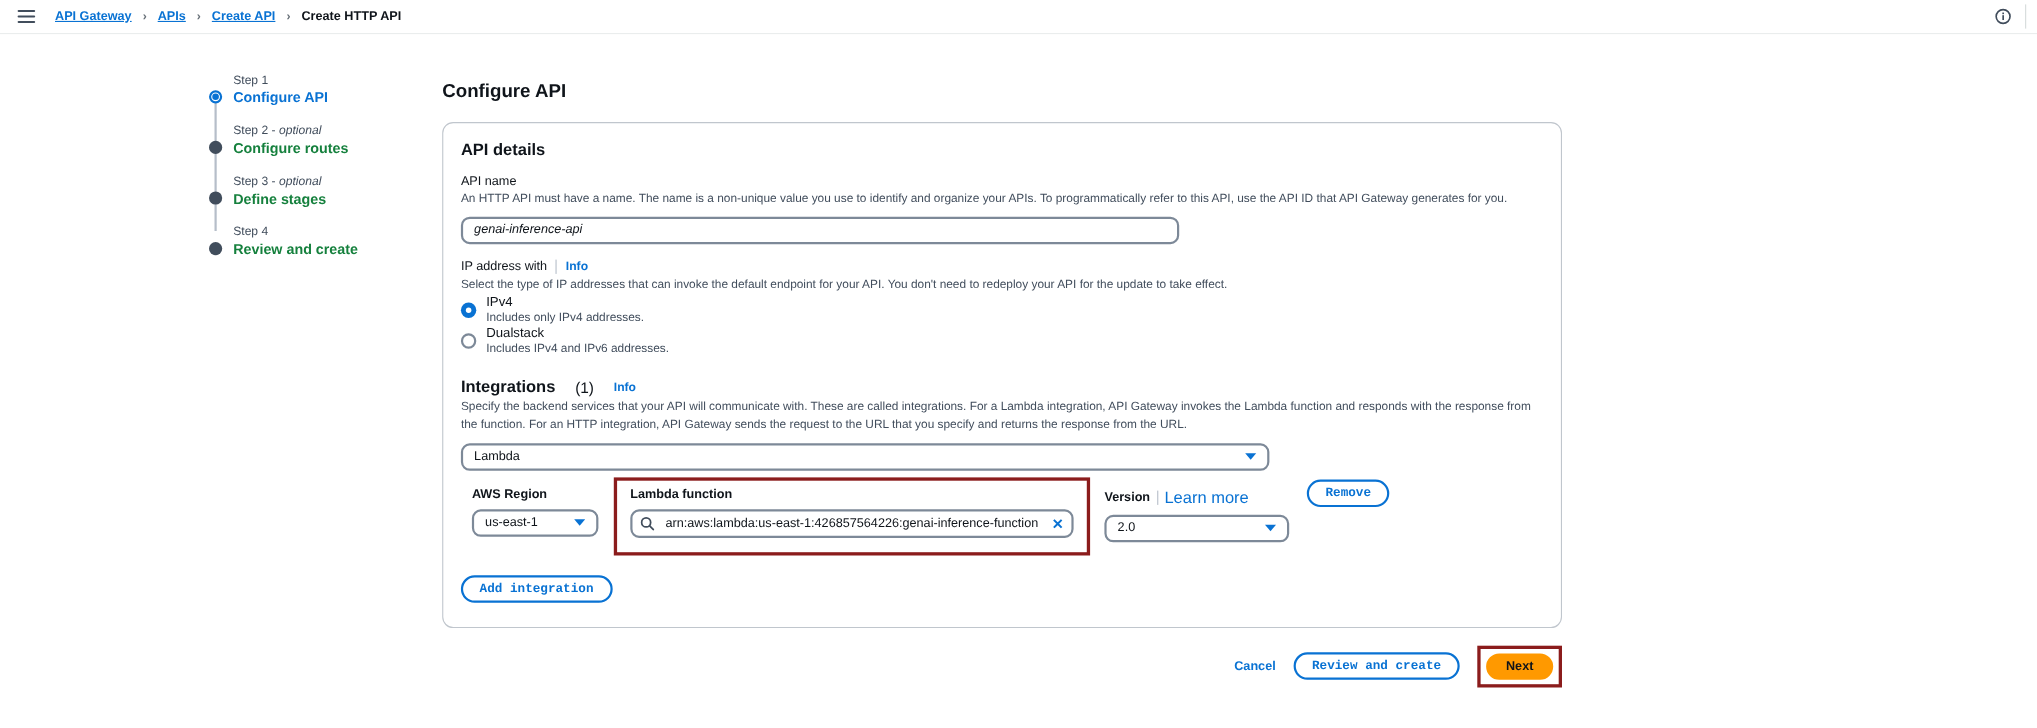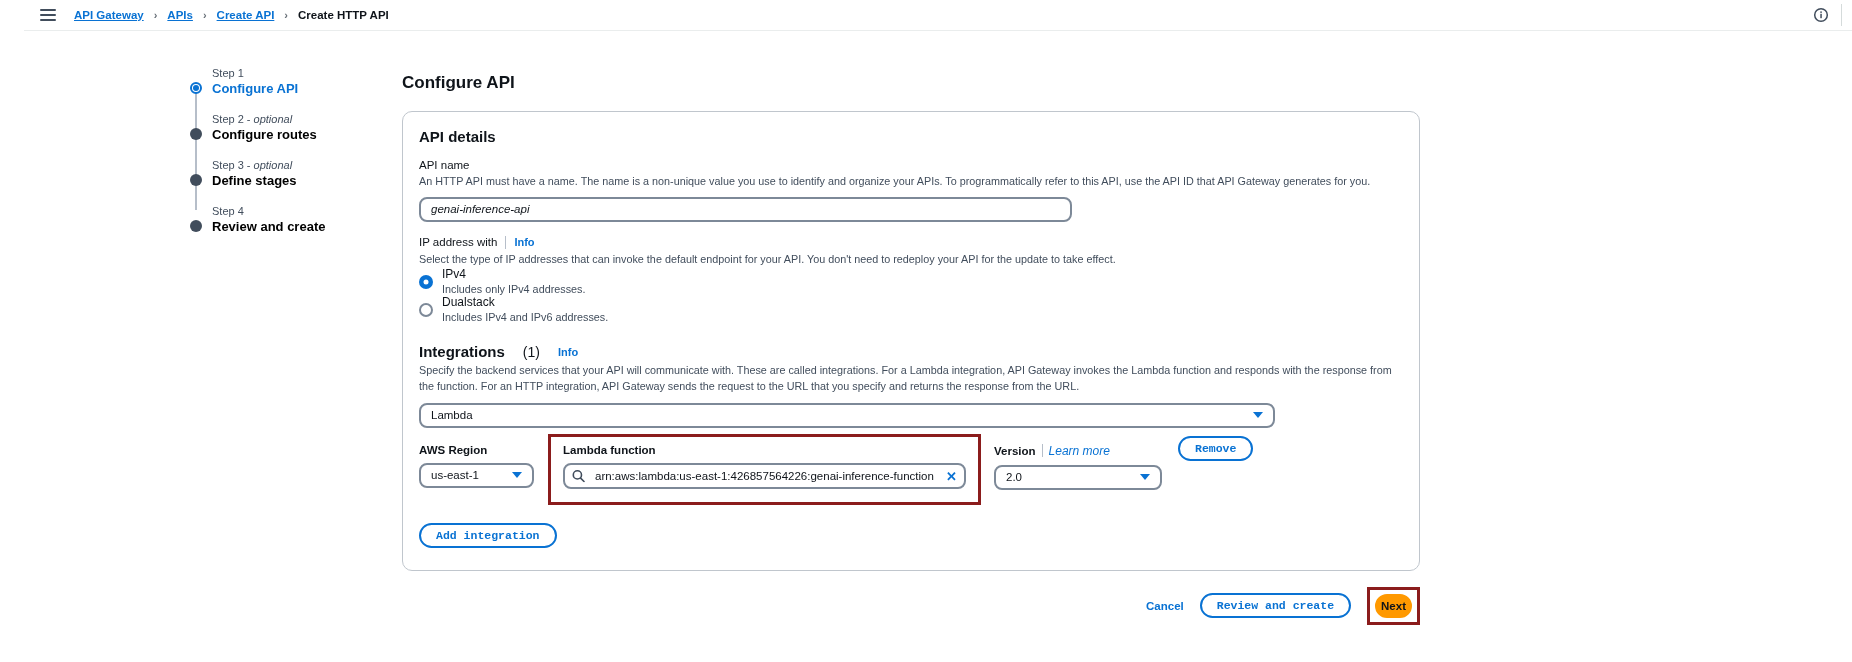--- a/index.html
+++ b/index.html
@@ -1,39 +1,39 @@
 <!DOCTYPE html>
 <html><head>
 <meta charset="utf-8">
 <style>
   * { box-sizing: border-box; }
   html,body { margin:0; padding:0; background:#fff; }
   body { font-family: "Liberation Sans", sans-serif; color:#0f141a; }
   .page { width:1852px; height:662px; background:#fff; overflow:hidden; position:relative; }
 
   
-  .topbar { height:31px; display:flex; align-items:center; padding:0 10px 0 14px; border-bottom:1px solid #eaeded;margin-left:24px; }
+  .topbar { height:31px; display:flex; align-items:center; padding:0 10px 0 14px; border-bottom:1px solid #eaeded; }
   .hamburger { display:flex; flex-direction:column; gap:3px; cursor:pointer; padding:2px; }
   .hamburger div { width:16px; height:2px; background:#414d5c; border-radius:1px; }
   .breadcrumb { display:flex; align-items:center; gap:10px; margin-left:16px; font-size:11.5px; }
   .crumb-link { color:#0972d3; text-decoration:underline; font-weight:bold; cursor:pointer; }
   .crumb-sep { color:#687078; font-size:11px; font-weight:bold; }
   .crumb-current { color:#0f141a; font-weight:bold; }
   .topbar-right { margin-left:auto; display:flex; align-items:center; gap:12px; }
   .topbar-divider { width:1px; height:22px; background:#d5dbdb; }
 
   
   .layout { display:flex; align-items:flex-start; padding-top:36px; }
   .steps-nav { width:212px; margin-left:190px; flex-shrink:0; }
   .steps { position:relative; }
   .steps::before { content:""; position:absolute; left:5px; top:22px; height:calc(100% - 48px); width:1.5px; background:#b6bec9; }
   .step { position:relative; padding-left:22px; margin-bottom:15px; min-height:31px; }
   .step-kicker { font-size:11px; color:#414d5c; margin-bottom:2px; }
   .step-kicker i { font-style:italic; }
-  .step-label { font-size:13px; font-weight:bold; color:#000000; cursor:pointer; }
+  .step-label { font-size:13px; font-weight:bold; color:#15803d; cursor:pointer; }
   .step.active .step-label { color:#0972d3; }
   .step-dot { position:absolute; left:0; top:15px; width:12px; height:12px; border-radius:50%; background:#414d5c; }
   .step-dot.active-dot { background:#fff; border:2px solid #0972d3; }
   .step-dot.active-dot::after { content:""; position:absolute; top:50%; left:50%; transform:translate(-50%,-50%); width:6px; height:6px; border-radius:50%; background:#0972d3; }
 
   .main { width:1018px; }
   .page-title { font-size:17px; font-weight:bold; margin:6px 0 18px; }
 
   .card { border:1px solid #c0c6cd; border-radius:10px; background:#fff; padding:16px 16px 22px; }
   .card-title { font-size:15px; font-weight:bold; margin:0 0 14px; }
@@ -54,43 +54,43 @@
   .radio.checked::after { content:""; position:absolute; width:5px; height:5px; background:#fff; border-radius:50%; top:50%; left:50%; transform:translate(-50%,-50%); }
   .radio-label { font-size:12px; }
   .radio-desc { font-size:10.8px; color:#414d5c; margin-top:2px; }
 
   .integrations-head { display:flex; align-items:center; gap:18px; margin-top:20px; }
   .integrations-title { font-size:15px; font-weight:bold; }
   .integrations-count { font-size:14px; font-weight:normal; color:#0f141a; }
 
   .select { display:flex; align-items:center; justify-content:space-between; border:2px solid #7d8998; border-radius:8px; height:25px; padding:0 10px; font-size:11.5px; background:#fff; cursor:pointer; }
   .caret { width:0; height:0; border-left:5px solid transparent; border-right:5px solid transparent; border-top:6px solid #0972d3; }
-  .integration-type-select { width:856px; margin-top:8px; }
-
-  .int-row { display:flex; align-items:flex-start; margin-top:16px; }
+  .integration-type-select { width:735px; margin-top:8px; }
+
+  .int-row { display:flex; align-items:flex-start; margin-top:16px;margin-left:10px; }
   .col-label { font-size:11.5px; font-weight:bold; margin-bottom:7px; }
   .col-region { width:115px; }
   .hl-box { border:3px solid #8b1c1c; padding:7px 12px 13px; margin:-10px 0 0 14px; }
   .col-version { width:168px; margin-left:13px; }
   .version-label-row { display:flex; align-items:center; gap:6px; margin-bottom:7px; }
-  .learn-more { color:#0972d3; font-size:12px; text-decoration:none; cursor:pointer;font-style:italic; }
+  .learn-more { color:#0972d3; font-size:15px; text-decoration:none; cursor:pointer; }
 
   .search-wrap { position:relative; width:403px; }
   .search-input { width:100%; height:26px; border:2px solid #7d8998; border-radius:8px; padding:0 28px 0 30px; font-size:11.5px; font-family:inherit; color:#0f141a; outline:none; }
   .search-glyph { position:absolute; left:9px; top:50%; transform:translateY(-50%); display:flex; }
   .clear-x { position:absolute; right:9px; top:50%; transform:translateY(-50%); color:#0972d3; font-size:13px; font-weight:bold; cursor:pointer; line-height:1; }
 
   .btn-outline { display:inline-block; border:2px solid #0972d3; border-radius:14px; color:#0972d3; font-weight:bold; font-size:11.5px; padding:4px 15px; background:#fff; cursor:pointer; font-family:Liberation Mono, monospace; white-space:nowrap; }
   .remove-wrap { margin-left:16px; margin-top:-8px; }
   .add-btn { margin-top:18px; }
 
   .footer-actions { display:flex; justify-content:flex-end; align-items:center; gap:16px; margin-top:16px; }
   .cancel-link { color:#0972d3; font-weight:bold; font-size:11.5px; cursor:pointer; }
   .next-hl { border:3px solid #8b1c1c; padding:4px 5px; display:inline-flex; }
-  .btn-primary { background:#ff9900; border:2px solid #ff9900; border-radius:14px; color:#0f141a; font-weight:bold; font-size:11.5px; padding:4px 4px; cursor:pointer; font-family:inherit; }
+  .btn-primary { background:#ff9900; border:2px solid #ff9900; border-radius:14px; color:#0f141a; font-weight:bold; font-size:11.5px; padding:4px 16px; cursor:pointer; font-family:inherit; }
 </style>
 </head>
 <body>
 
 <div class="page">
 
   <div class="topbar">
     <div class="hamburger">
       <div></div>
         <div></div>

